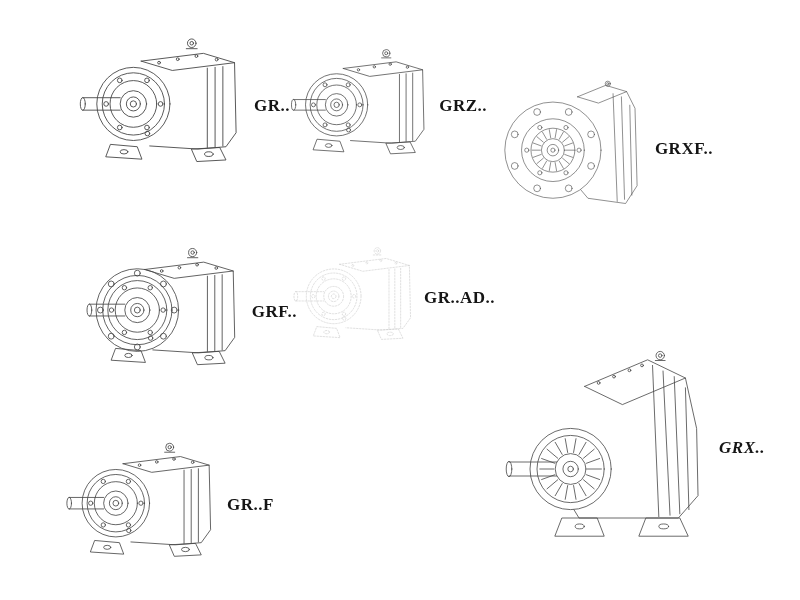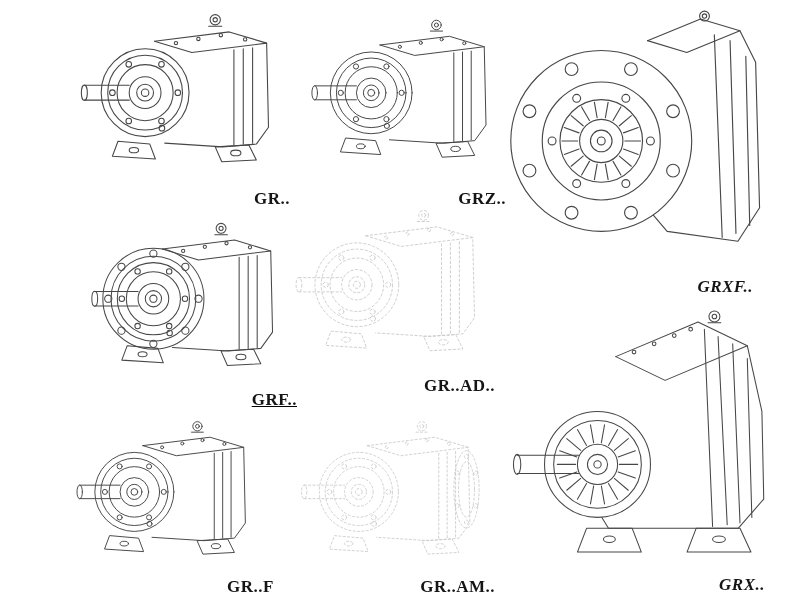--- a/index.html
+++ b/index.html
@@ -1,29 +1,29 @@
 <!DOCTYPE html>
 <html><head>
 <meta charset="utf-8">
 <title>Gear units</title>
 <style>
   html,body{margin:0;padding:0;background:#ffffff;}
   .page{position:relative;width:800px;height:600px;background:#ffffff;overflow:hidden;
         font-family:"Liberation Serif",serif;}
-  .fig{position:absolute;display:flex;flex-direction:column;align-items:flex-end;margin:0;}
+  .fig{position:absolute;display:flex;align-items:center;margin:0;}
   .fig svg.drawing{flex:1 1 auto;width:100%;min-height:0;color:#474747;--sw:1.15;}
   .fig.phantom svg.drawing{color:#c9c9c9;--dash:2.6 2.6;--sw:1;}
   .fig figcaption{font-weight:bold;font-size:17px;line-height:22px;height:22px;color:#151515;
         letter-spacing:.5px;font-family:"Liberation Serif",serif;}
   
   #f-gr  {left:75px;  top:2px;   width:215px; height:208px;}
-  #f-grz {left:306px; top:2px;   width:200px; height:208px;}
+  #f-grz {left:287px; top:2px;   width:200px; height:208px;}
   #f-grxf{left:498px; top:0px;   width:295px; height:298px;}
-  #f-grxf figcaption{margin-right:40px;font-style:italic;}
-  #f-grf {left:82px;  top:213px; width:215px; height:198px;text-decoration:underline;}
+  #f-grxf figcaption{margin-right:80px;}
+  #f-grf {left:82px;  top:213px; width:215px; height:198px;}
   #f-grad{left:290px; top:199px; width:205px; height:198px;}
   #f-grx {left:495px; top:300px; width:300px; height:296px;}
   #f-grx figcaption{margin-right:30px;font-style:italic;}
   #f-grf2{left:62px;  top:412px; width:212px; height:186px;}
   #f-gram{left:290px; top:412px; width:205px; height:186px;}
   .defs{position:absolute;width:0;height:0;overflow:hidden;}
 </style>
 </head>
 <body>
 
@@ -187,20 +187,14 @@
     <figcaption>GRX..</figcaption>
   </figure>
 
   <figure class="fig" id="f-grf2">
     <svg class="drawing" viewBox="0 0 230 195" preserveAspectRatio="xMidYMid meet">
         <use href="#g-side"></use>
       </svg>
     <figcaption>GR..F</figcaption>
   </figure>
 
-  <figure class="fig phantom" id="f-gram">
-    <svg class="drawing" viewBox="0 0 230 195" preserveAspectRatio="xMidYMid meet">
-        <use href="#g-am"></use>
-      </svg>
-    <figcaption>GR..AM..</figcaption>
-  </figure>
 
 </div>
 
 </body></html>

